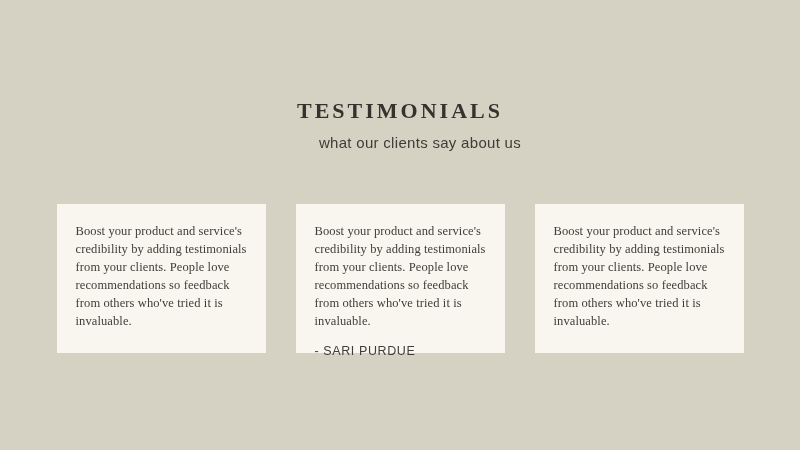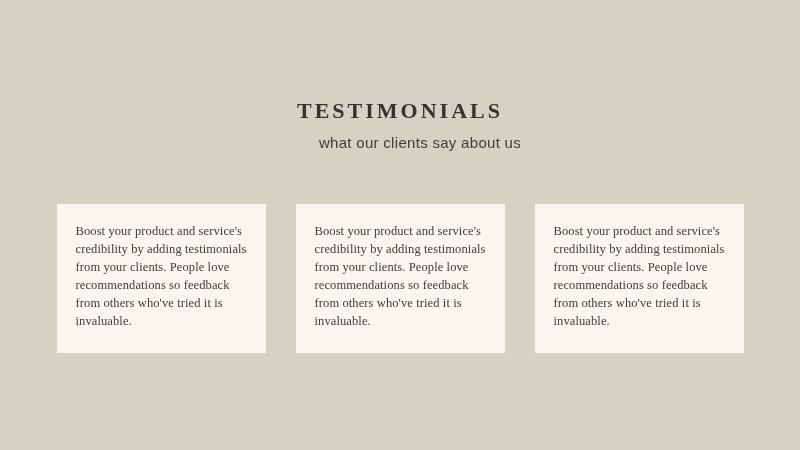--- a/index.html
+++ b/index.html
@@ -82,20 +82,21 @@
   </div>
 
   <div class="cards">
 
     <div class="card">
       <p class="quote">Boost your product and service's credibility by adding testimonials from your clients. People love recommendations so feedback from others who've tried it is invaluable.</p>
     </div>
 
     <div class="card">
       <p class="quote">Boost your product and service's credibility by adding testimonials from your clients. People love recommendations so feedback from others who've tried it is invaluable.</p>
+      <p class="author">- SARI PURDUE</p>
     </div>
 
     <div class="card">
       <p class="quote">Boost your product and service's credibility by adding testimonials from your clients. People love recommendations so feedback from others who've tried it is invaluable.</p>
     </div>
 
   </div>
 </div>
 
 </body></html>

